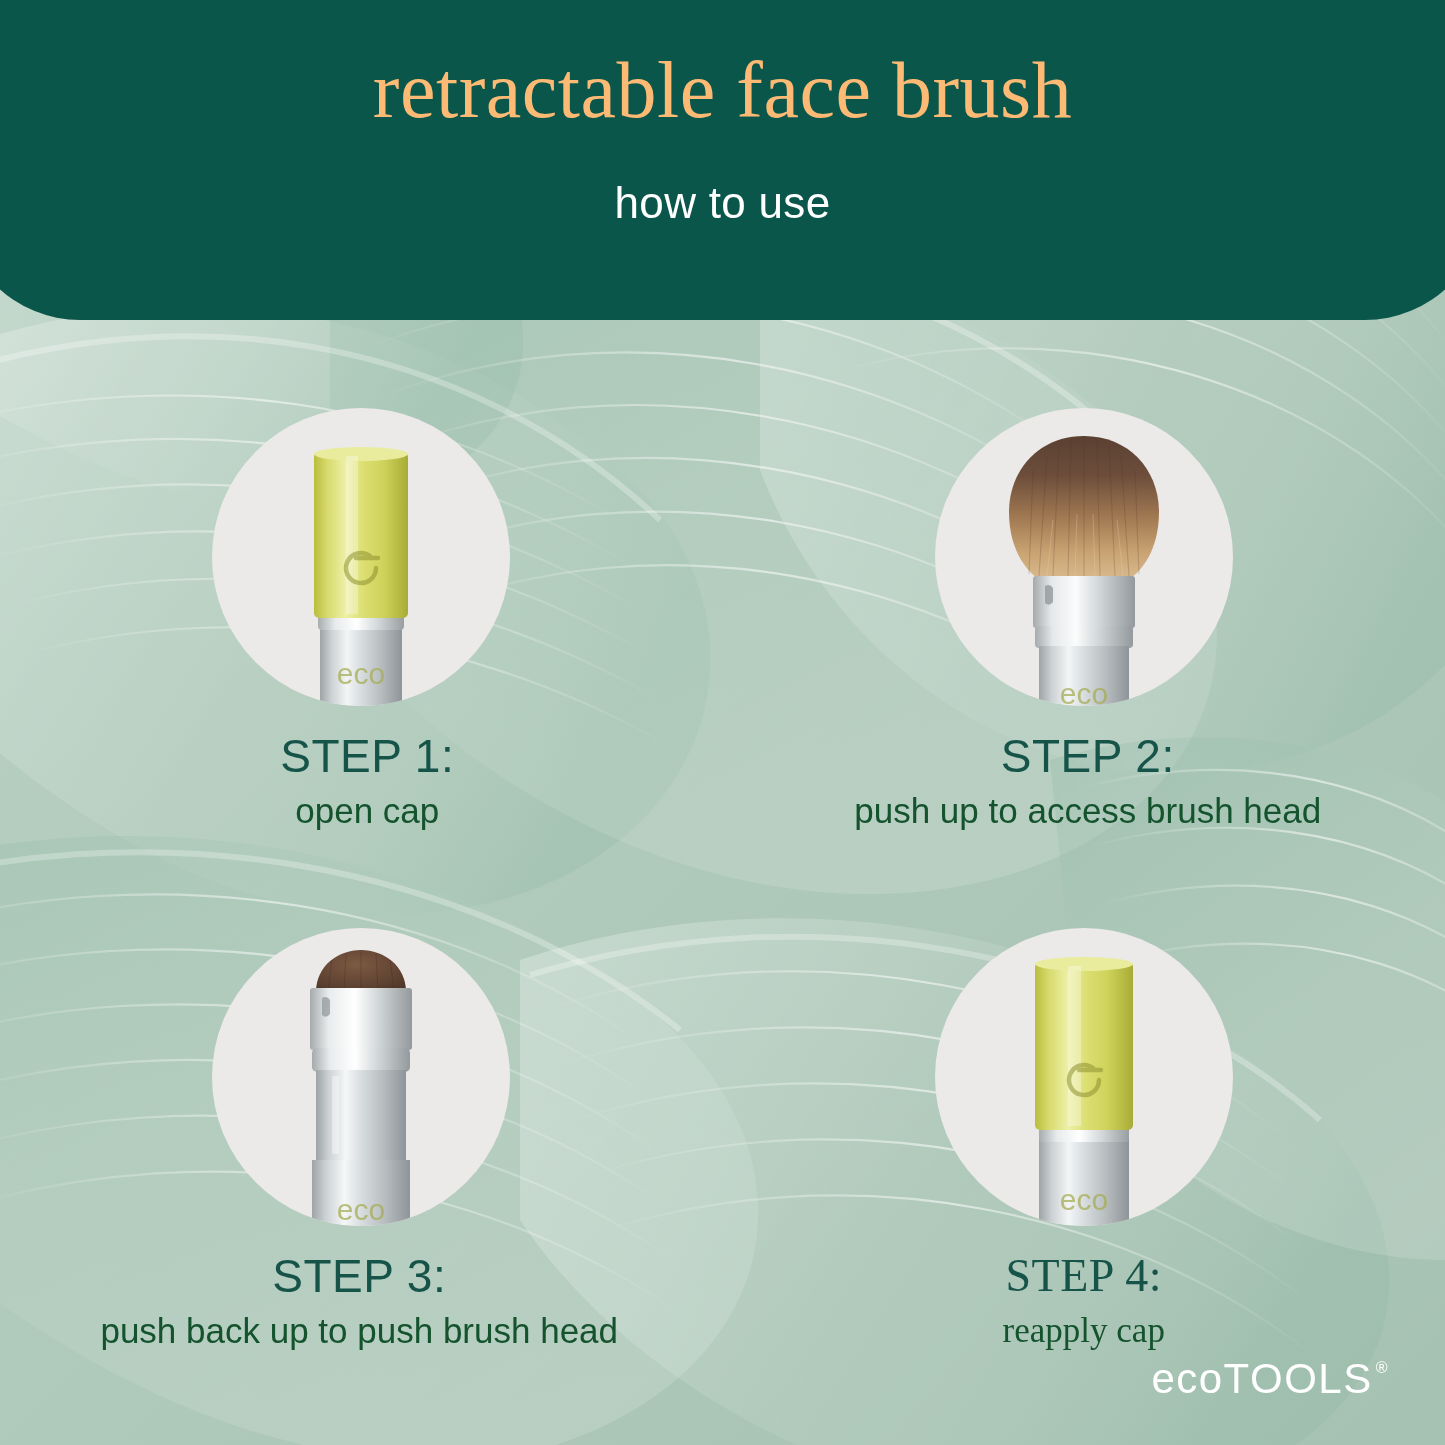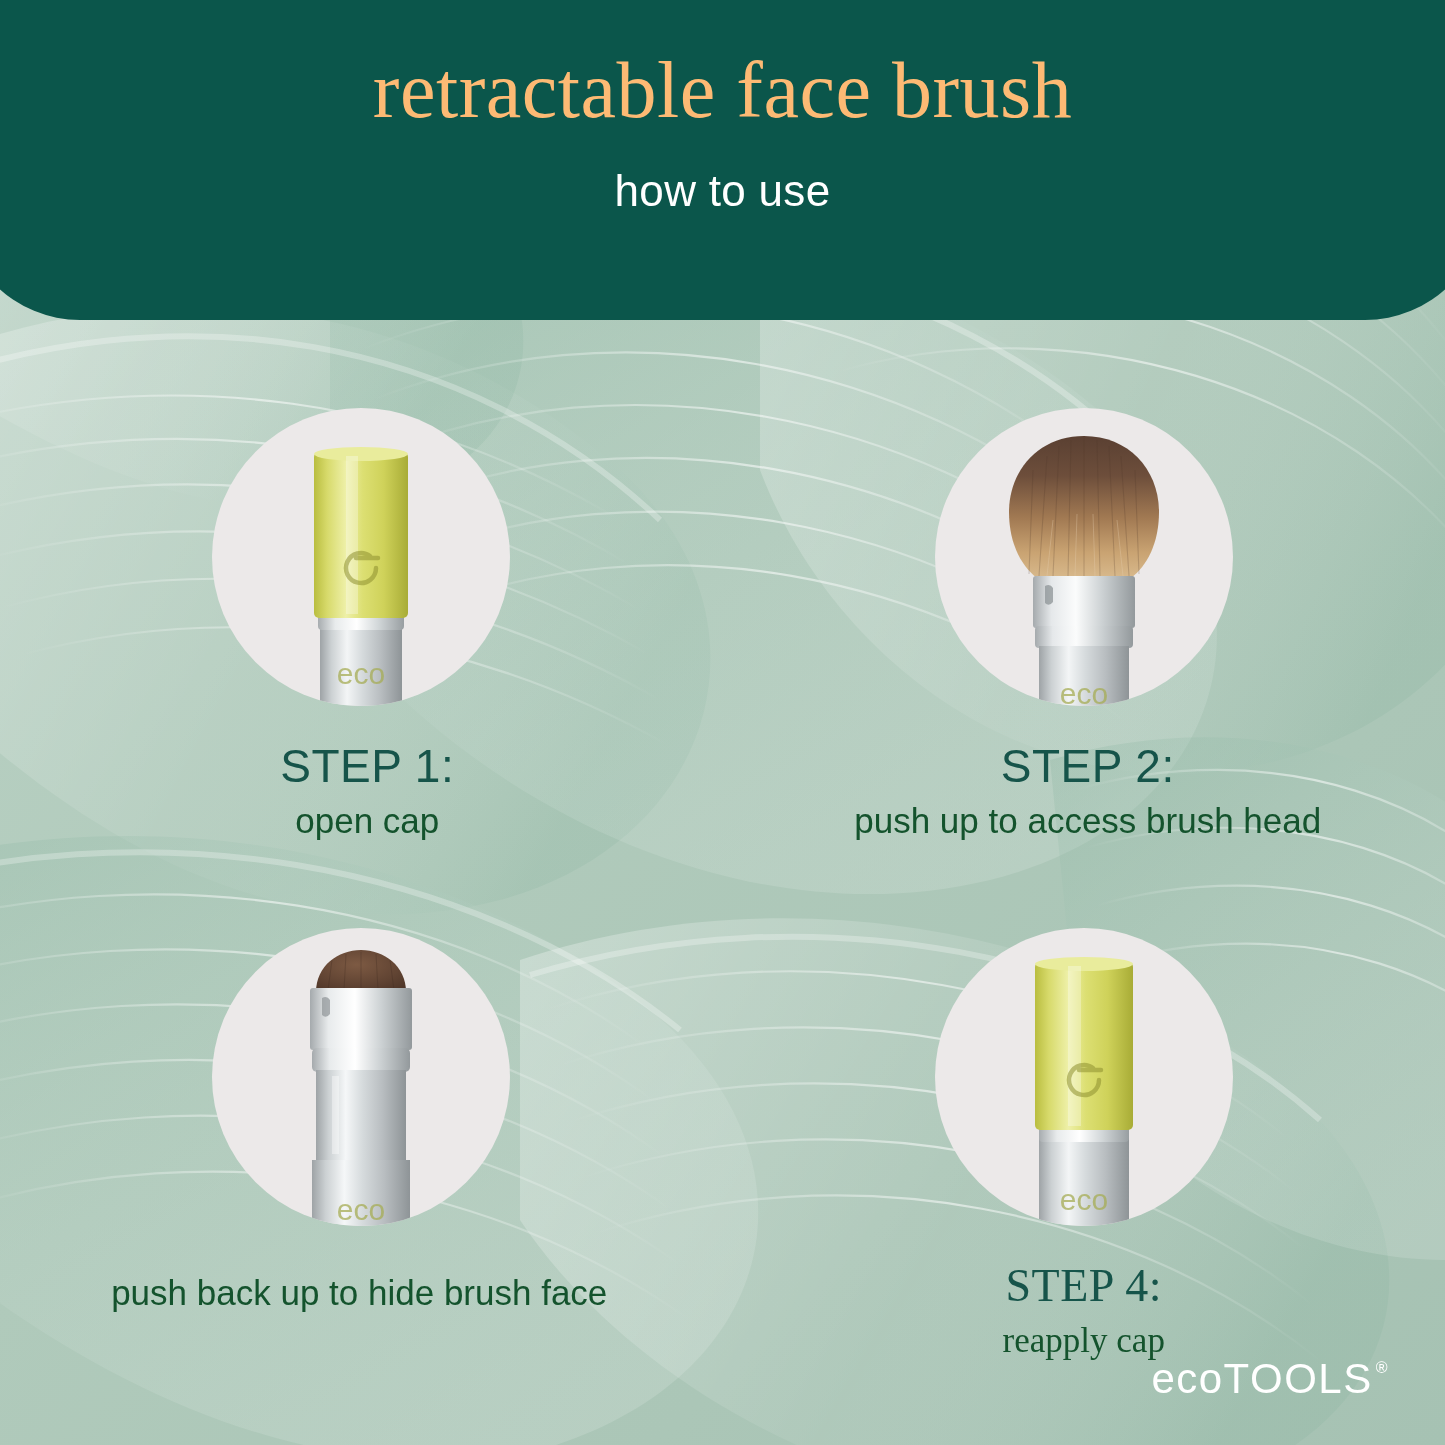--- a/index.html
+++ b/index.html
@@ -33,21 +33,21 @@
     font-size:80px;
     letter-spacing:0.5px;
     line-height:1;
     font-weight:400;
   }
   #subtitle {
     font-family:"Liberation Sans", sans-serif;
     color:#ffffff;
     font-size:44px;
     font-weight:300;
-    margin-top:36px;
+    margin-top:48px;
     letter-spacing:0.3px;
   }
 
   
   #grid {
     position:absolute;
     left:0; top:330px;
     width:1445px; height:1040px;
     display:grid;
     grid-template-columns:1fr 1fr;
@@ -62,21 +62,21 @@
 
   .disc-wrap { position:relative; width:298px; height:298px; }
   .disc {
     position:absolute; inset:0;
     border-radius:50%;
     background:#ece9e9;
     overflow:hidden;
   }
   .disc svg { position:absolute; left:0; top:0; width:298px; height:298px; display:block; }
 
-  .caption { text-align:center; color:#18564a; margin-top:36px; }
+  .caption { text-align:center; color:#18564a; margin-top:26px; }
   .caption .hd {
     font-size:46px; font-weight:400; letter-spacing:0.5px; line-height:1.05;
     color:#16544a;
   }
   .caption .sub {
     font-size:35px; font-weight:400; margin-top:12px; line-height:1.1;
     color:#14532d;
   }
 
   
@@ -356,21 +356,22 @@
           <rect x="104" y="142" width="90" height="92" fill="url(#barG3)"></rect>
 
           <rect x="120" y="148" width="7" height="78" fill="#ffffff" opacity="0.38"></rect>
 
           <rect x="100" y="232" width="98" height="92" fill="url(#barG3)"></rect>
           <text x="149" y="292" font-family="Liberation Sans, sans-serif" font-size="30" fill="#a6ad55" opacity="0.75" text-anchor="middle">eco</text>
         </svg>
       </div>
     </div>
     <div class="caption">
-      <div class="sub">push back up to hide brush face</div>
+      <div class="hd">STEP 3:</div>
+      <div class="sub">push back up to push brush head</div>
     </div>
   </div>
 
   <div class="step step-4">
     <div class="disc-wrap">
       <div class="disc">
         <svg viewBox="0 0 298 298">
           <defs>
             <linearGradient id="capG4" x1="0" y1="0" x2="1" y2="0">
               <stop offset="0%" stop-color="#b9bd3f"></stop>

